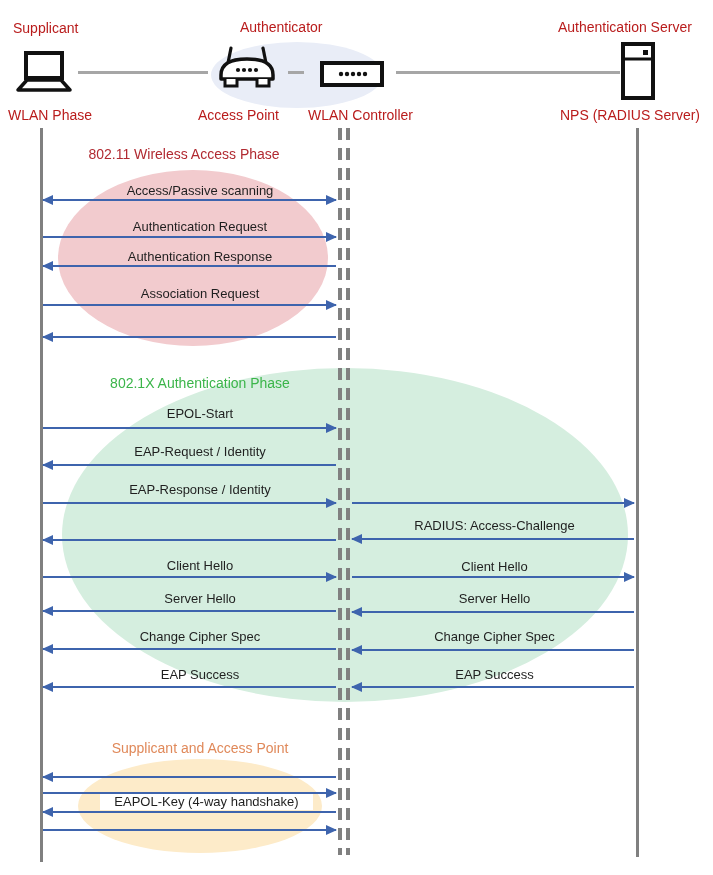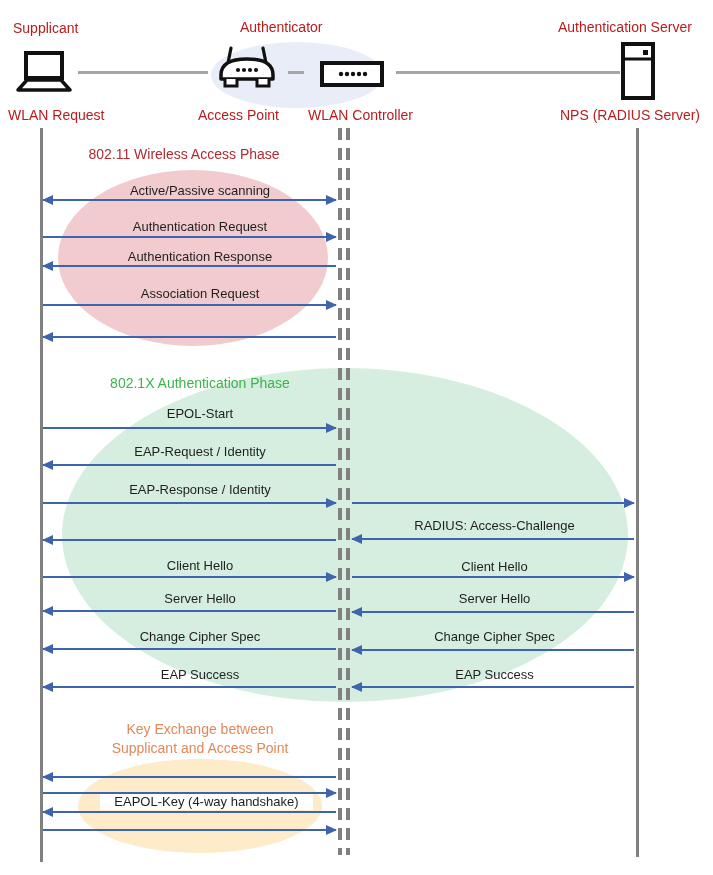--- a/index.html
+++ b/index.html
@@ -83,33 +83,33 @@
     <circle cx="39" cy="13" r="2.2" fill="#111"></circle>
     <circle cx="45" cy="13" r="2.2" fill="#111"></circle>
   </svg>
 
   <svg class="icon" style="left:621px;top:42px;" width="34" height="58" viewBox="0 0 34 58">
     <rect x="2" y="2" width="30" height="54" fill="#fff" stroke="#111" stroke-width="4"></rect>
     <path d="M2 17 H32" stroke="#111" stroke-width="3"></path>
     <rect x="22" y="8" width="5" height="5" fill="#111"></rect>
   </svg>
 
-  <div class="lbl" style="left:8px;top:107px;">WLAN Request</div>
+  <div class="lbl" style="left:8px;top:107px;">WLAN Phase</div>
   <div class="lbl ctr" style="left:198px;top:107px;width:90px;">Access Point</div>
   <div class="lbl ctr" style="left:308px;top:107px;width:108px;">WLAN Controller</div>
   <div class="lbl ctr" style="left:560px;top:107px;width:150px;">NPS (RADIUS Server)</div>
 
   <div class="lifeline" style="left:40px;height:734px;"></div>
   <div class="dashline" style="left:338px;"></div>
   <div class="dashline" style="left:346px;"></div>
   <div class="lifeline" style="left:636px;height:729px;"></div>
 
   <div class="ptitle t-red" style="left:50px;top:146px;width:268px;">802.11 Wireless Access Phase</div>
 
-  <div class="mlabel mlL" style="top:183px;">Active/Passive scanning</div>
+  <div class="mlabel mlL" style="top:183px;">Access/Passive scanning</div>
   <div class="arrow aL hl hr" style="top:199px;"></div>
 
   <div class="mlabel mlL" style="top:219px;">Authentication Request</div>
   <div class="arrow aL hr" style="top:236px;"></div>
 
   <div class="mlabel mlL" style="top:249px;">Authentication Response</div>
   <div class="arrow aL hl" style="top:265px;"></div>
 
   <div class="mlabel mlL" style="top:286px;">Association Request</div>
   <div class="arrow aL hr" style="top:304px;"></div>
@@ -151,21 +151,20 @@
 
   <div class="mlabel mlR" style="top:591px;">Server Hello</div>
   <div class="arrow aR hl" style="top:611px;"></div>
 
   <div class="mlabel mlR" style="top:629px;">Change Cipher Spec</div>
   <div class="arrow aR hl" style="top:649px;"></div>
 
   <div class="mlabel mlR" style="top:667px;">EAP Success</div>
   <div class="arrow aR hl" style="top:686px;"></div>
 
-  <div class="ptitle t-orange" style="left:75px;top:721px;width:250px;">Key Exchange between</div>
   <div class="ptitle t-orange" style="left:75px;top:740px;width:250px;">Supplicant and Access Point</div>
 
   <div class="arrow aL hl" style="top:776px;"></div>
   <div class="arrow aL hr" style="top:792px;"></div>
   <div class="arrow aL hl" style="top:811px;"></div>
   <div class="arrow aL hr" style="top:829px;"></div>
   <div class="mlabel whitebox" style="left:100px;top:794px;width:205px;height:16px;line-height:16px;">EAPOL-Key (4-way handshake)</div>
 
 </div>
 

